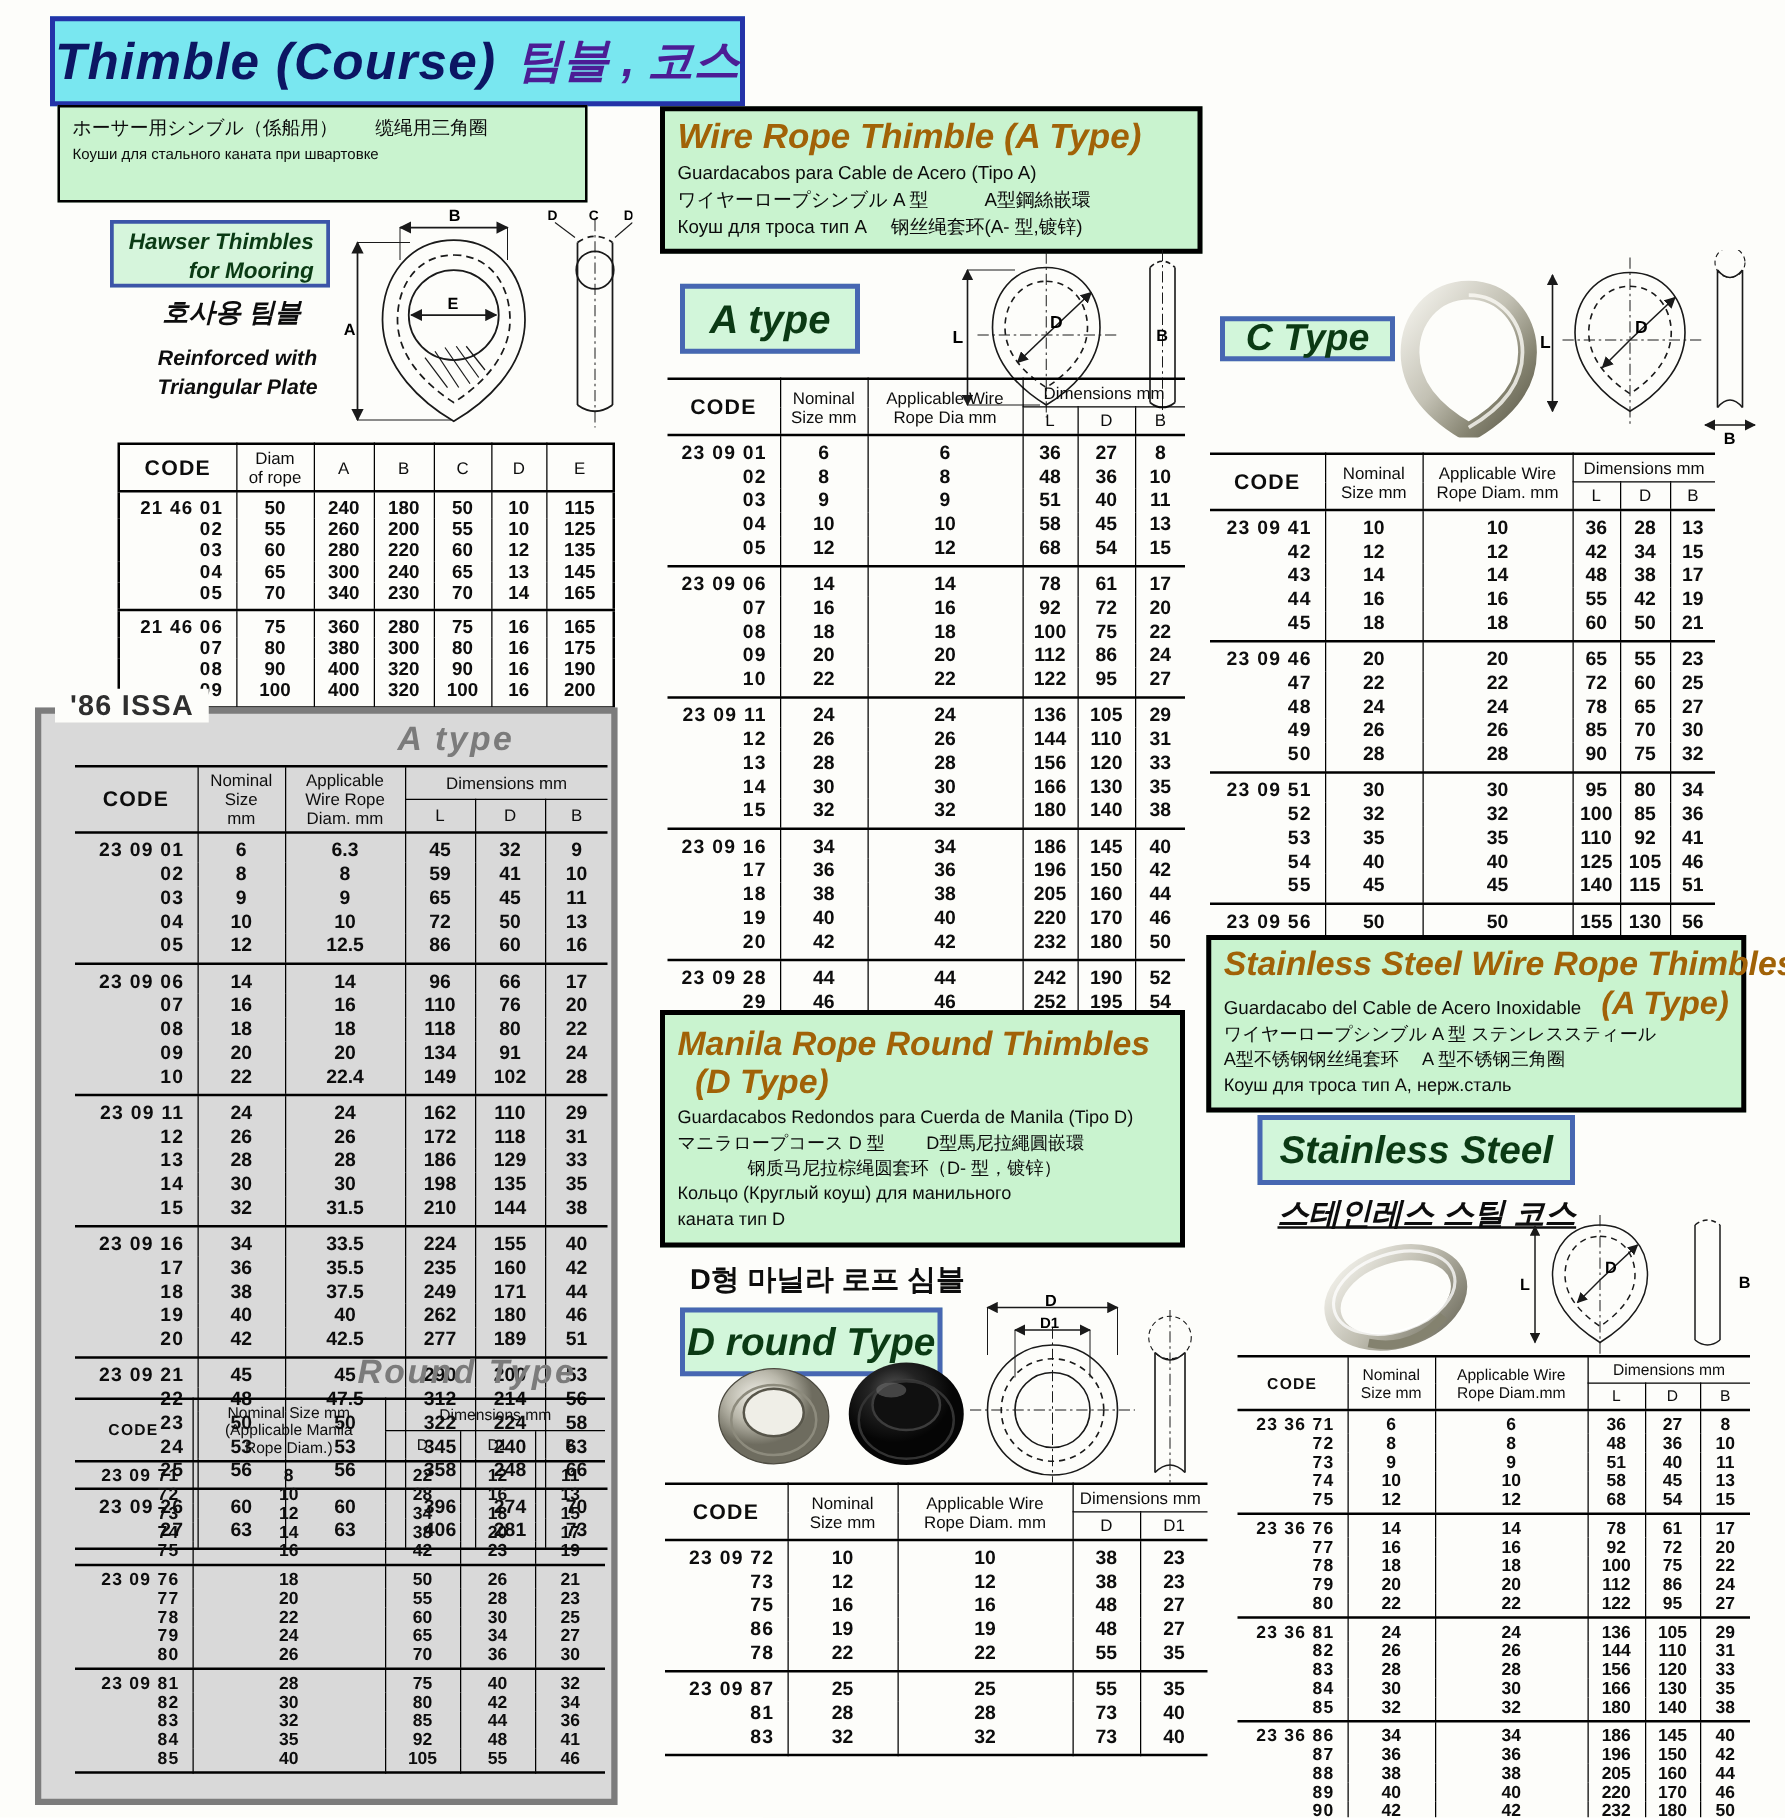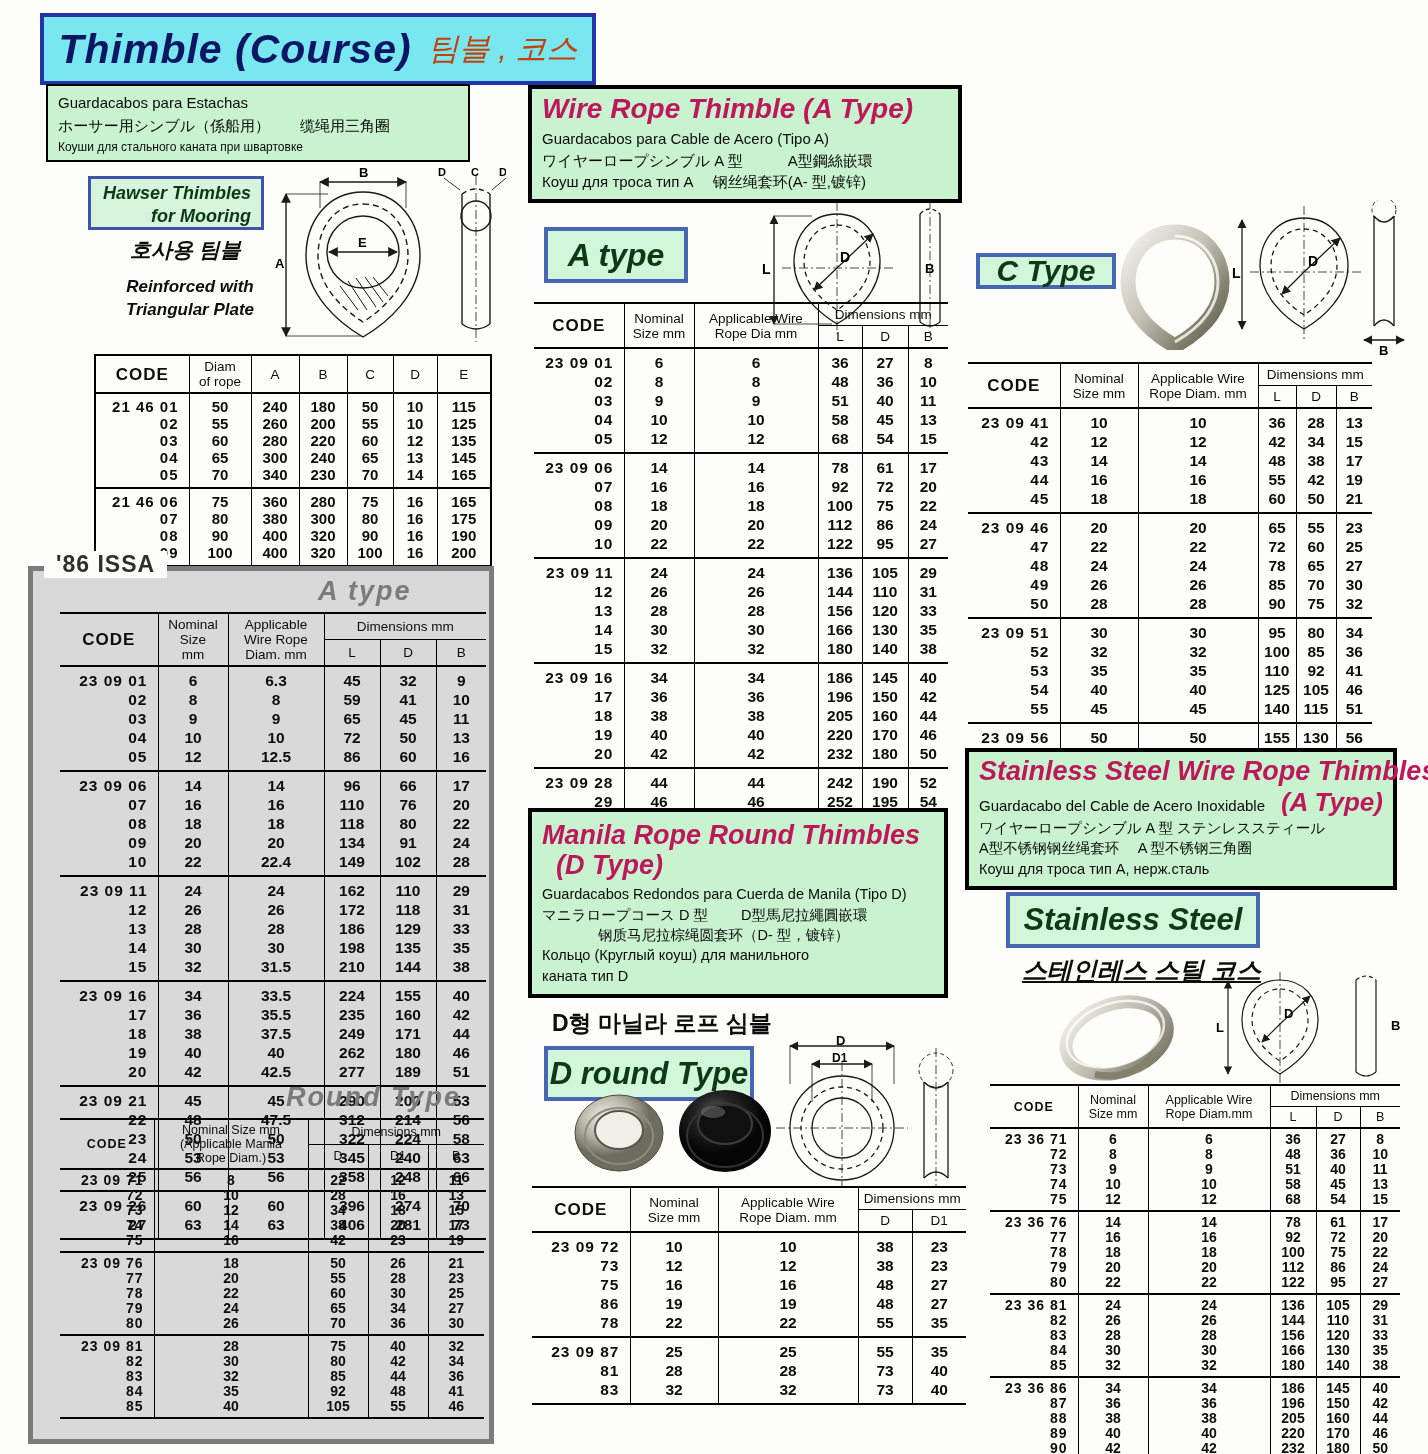--- a/index.html
+++ b/index.html
@@ -4,25 +4,25 @@
 <style>
   html,body{margin:0;padding:0;}
   body{background:#ffffff;font-family:"Liberation Sans",sans-serif;}
   #page{position:relative;width:1428px;height:1454px;background:#fdfdfa;overflow:hidden;color:#0d0d0d;}
   .abs{position:absolute;}
 
   
   #title-bar{left:40px;top:13px;width:548px;height:64px;background:#79e7f0;border:4px solid #2433a8;
     display:flex;align-items:center;justify-content:center;gap:16px;}
   .title-en{font-size:41px;font-weight:bold;font-style:italic;color:#0c1663;letter-spacing:1px;}
-  .title-ko{font-size:31px;font-weight:normal;font-style:italic;color:#c2410c;}
+  .title-ko{font-size:37px;font-weight:bold;font-style:italic;color:#4c1d95;}
 
   
   .greenbox{background:#c9f3cf;border:3px solid #000;padding:5px 10px;box-sizing:border-box;}
-  .greenbox .gtitle{font-weight:bold;font-style:italic;color:#be185d;}
+  .greenbox .gtitle{font-weight:bold;font-style:italic;color:#a16207;}
   .greenbox .gline{color:#0b0b0b;}
 
   
   .plate{background:#d2f6da;border:4px solid #4767b2;display:flex;align-items:center;justify-content:center;
     font-weight:bold;font-style:italic;color:#0b3a14;box-sizing:border-box;}
 
   
   .cat{border-collapse:collapse;color:#0d0d0d;border-bottom:2px solid #000;}
   .cat th{font-weight:normal;font-size:13.5px;line-height:1.12;white-space:pre-line;padding:3px 3px;
     text-align:center;vertical-align:middle;}
@@ -57,21 +57,20 @@
 <body>
 
 <div id="page">
 
   <div class="abs" id="title-bar">
     <span class="title-en">Thimble (Course)</span>
     <span class="title-ko">팀블 , 코스</span>
   </div>
 
   <div class="abs greenbox" style="left:46px;top:84px;width:424px;height:78px;border-width:2px;">
-    <div class="gline" style="font-size:15px;line-height:1.55;">Guardacabos para Estachas</div>
     <div class="gline" style="font-size:15px;line-height:1.55;">ホーサー用シンブル（係船用）　　缆绳用三角圈</div>
     <div class="gline" style="font-size:12px;line-height:1.55;">Коуши для стального каната при швартовке</div>
   </div>
 
   <div class="abs" style="left:88px;top:176px;width:176px;height:54px;background:#d6f5dc;border:3px solid #3c55a8;box-sizing:border-box;text-align:right;padding:3px 10px;">
     <div class="ital-bold" style="font-size:18px;line-height:1.25;color:#0a3a14;">Hawser Thimbles</div>
     <div class="ital-bold" style="font-size:18px;line-height:1.25;color:#0a3a14;">for Mooring</div>
   </div>
 
   <div class="abs ital-bold" style="left:130px;top:236px;font-size:21px;">호사용 팀블</div>

